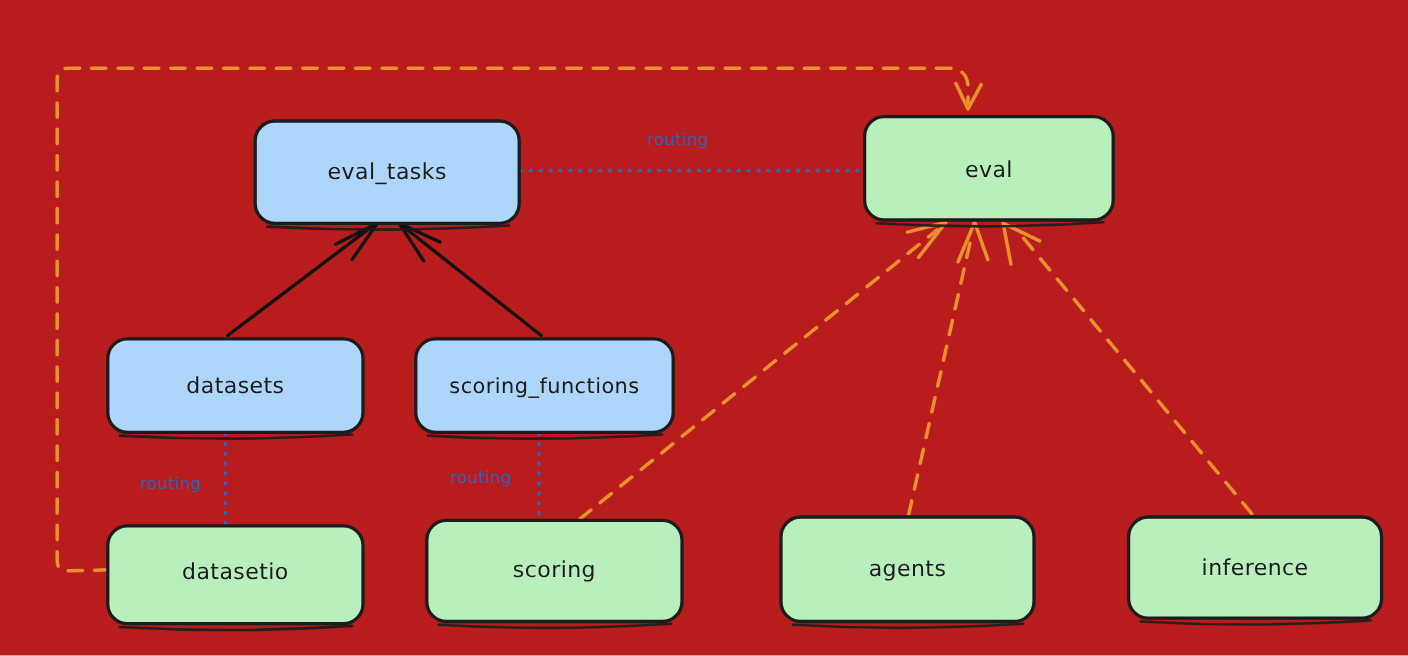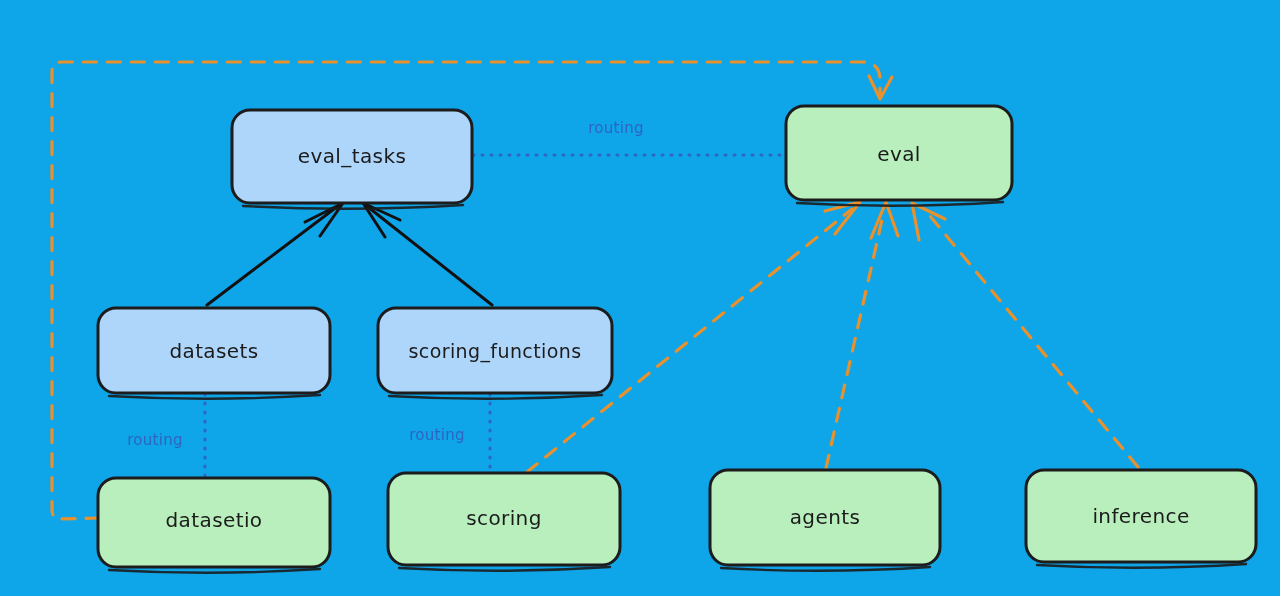--- a/index.html
+++ b/index.html
@@ -11,21 +11,21 @@
   body {
     width: 1280px;
     height: 596px;
     font-family: "DejaVu Sans", sans-serif;
     overflow: hidden;
   }
   #diagram-root {
     position: relative;
     width: 1280px;
     height: 596px;
-    background: #0ea5e9;
+    background: #b91c1c;
   }
   #diagram-svg {
     position: absolute;
     top: 0;
     left: 0;
     width: 1280px;
     height: 596px;
   }
   .node-label {
     font-family: "DejaVu Sans", sans-serif;

